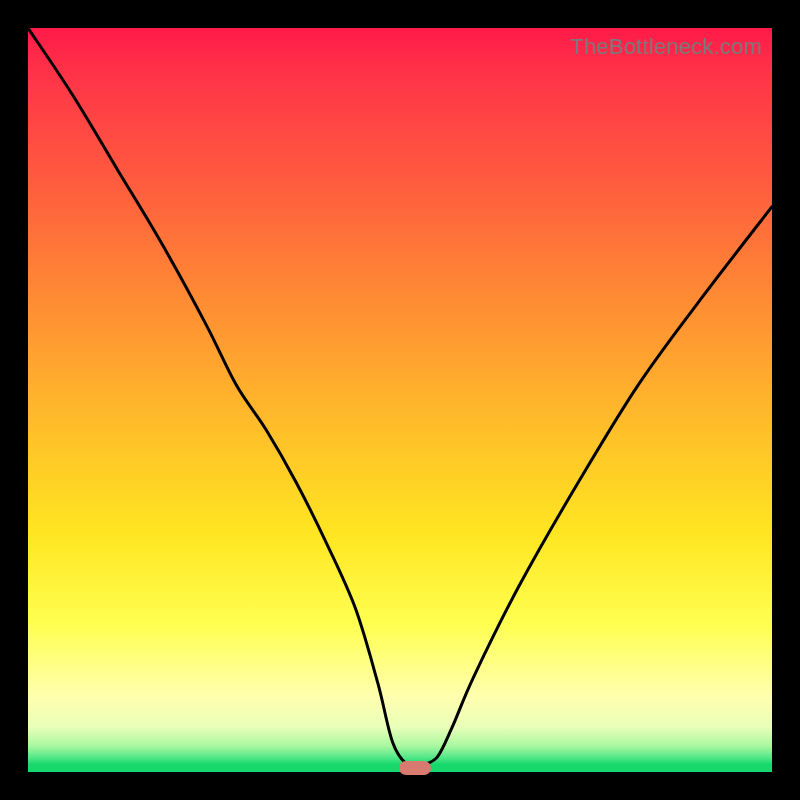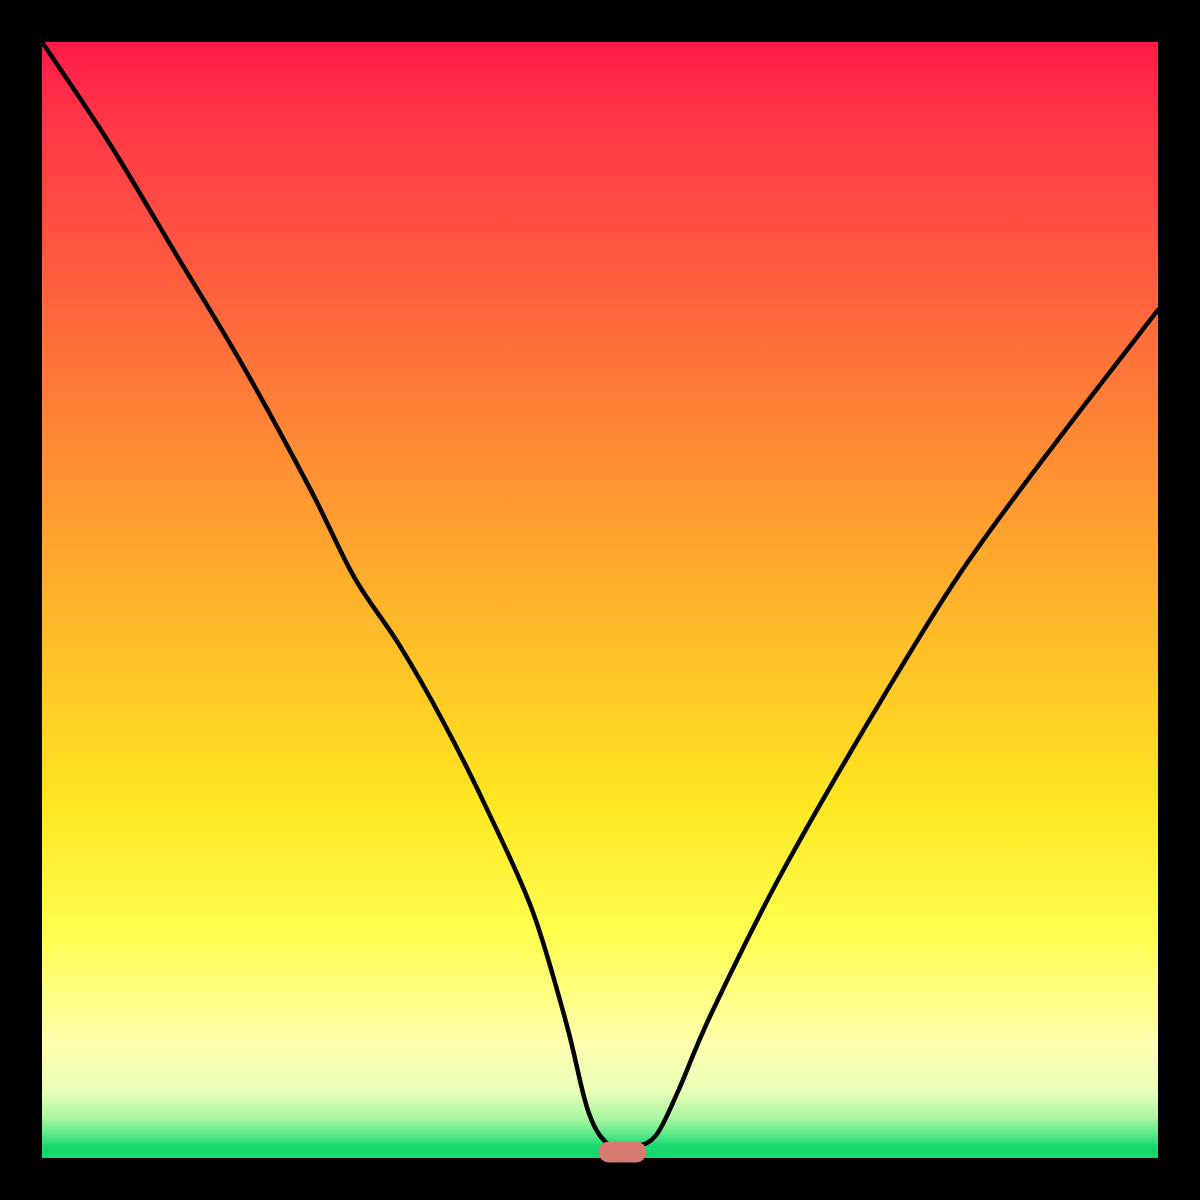--- a/index.html
+++ b/index.html
@@ -70,20 +70,21 @@
     transform: translate(-50%, -50%);
   }
 </style>
 </head>
 <body>
 
 <div class="frame">
 
   <div class="plot">
 
+    <div class="watermark">TheBottleneck.com</div>
 
     <svg class="curve" viewBox="0 0 744 744" preserveAspectRatio="none">
       <path fill="none" stroke="#000" stroke-width="3" stroke-linecap="round" stroke-linejoin="round" d="M 0.0 0.0 C 7.4 11.2, 29.8 43.4, 44.6 67.0 C 59.5 90.5, 74.4 116.6, 89.3 141.4 C 104.2 166.2, 119.0 189.7, 133.9 215.8 C 148.8 241.8, 166.2 274.0, 178.6 297.6 C 191.0 321.2, 198.4 339.8, 208.3 357.1 C 218.2 374.5, 228.2 385.6, 238.1 401.8 C 248.0 417.9, 257.9 435.2, 267.8 453.8 C 277.8 472.4, 287.7 492.3, 297.6 513.4 C 307.5 534.4, 318.7 556.8, 327.4 580.3 C 336.0 603.9, 343.5 632.4, 349.7 654.7 C 355.9 677.0, 359.6 700.6, 364.6 714.2 C 369.5 727.9, 374.5 732.8, 379.4 736.6 C 384.4 740.3, 389.4 737.8, 394.3 736.6 C 399.3 735.3, 404.2 735.3, 409.2 729.1 C 414.2 722.9, 417.9 713.0, 424.1 699.4 C 430.3 685.7, 435.2 670.8, 446.4 647.3 C 457.6 623.7, 473.7 590.2, 491.0 558.0 C 508.4 525.8, 530.7 487.3, 550.6 453.8 C 570.4 420.4, 590.2 386.9, 610.1 357.1 C 629.9 327.4, 647.3 305.0, 669.6 275.3 C 691.9 245.5, 731.6 194.7, 744.0 178.6"></path>
     </svg>
 
     <div class="marker" style="left:386.9px; top:740.3px;"></div>
 
   </div>
 </div>
 

